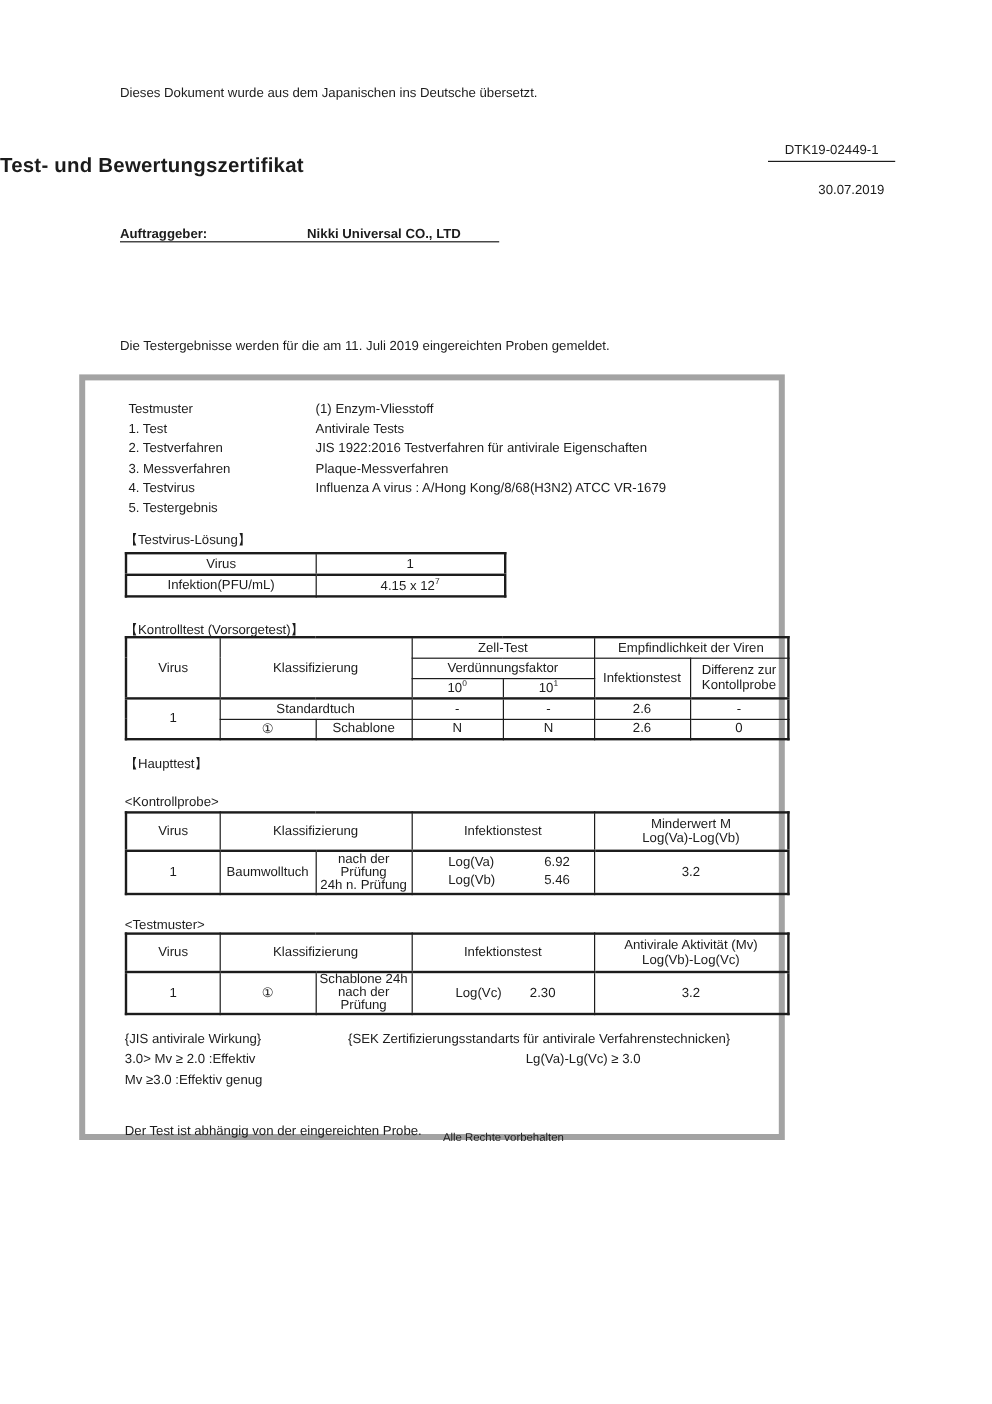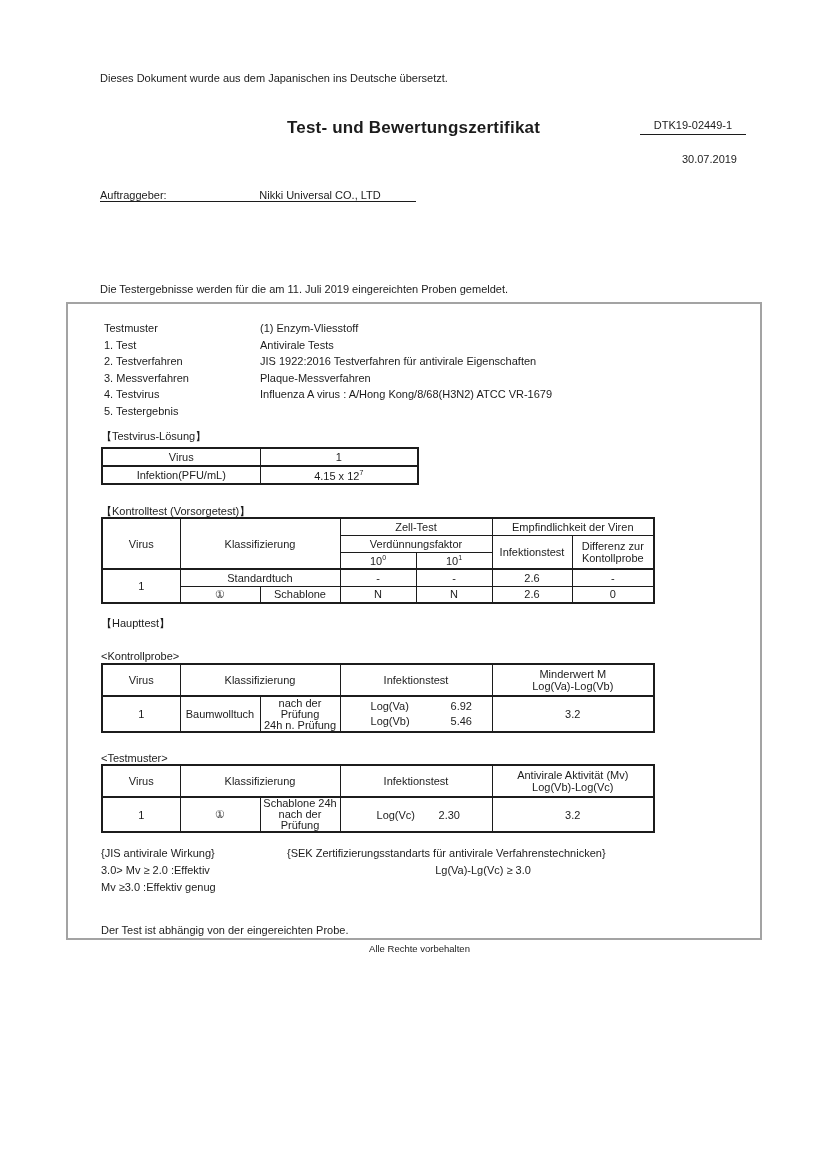--- a/index.html
+++ b/index.html
@@ -4,34 +4,34 @@
 <style>
   * { margin:0; padding:0; box-sizing:border-box; }
   html,body { background:#e8e8e8; }
   .doc {
     position:relative; width:827px; height:1170px; background:#ffffff;
     font-family:"Liberation Sans", sans-serif; color:#1c1c1c; margin:0 auto;
     overflow:hidden;
   }
   .abs { position:absolute; }
   .note { left:100px; top:72px; font-size:11px; }
-  .title { left:0; top:118px; width:827px; text-align:center; font-size:17px; font-weight:bold; letter-spacing:.2px; }
+  .title { left:0; top:128px; width:827px; font-size:17px; font-weight:bold; letter-spacing:.2px; }
   .certnum { left:640px; top:119px; width:106px; text-align:center; font-size:11px; border-bottom:1.5px solid #1c1c1c; padding-bottom:3px; }
   .date { right:90px; top:153px; font-size:11px; }
 
-  .client { left:100px; top:186px; width:316px; font-size:11px; }
+  .client { left:100px; top:186px; width:316px; font-size:11px;font-weight:bold; }
   .crow { display:flex; align-items:flex-end; border-bottom:1.5px solid #1c1c1c; height:16px; }
   .clabel { width:140px; }
   .cvalue { width:160px; text-align:center; }
 
   .issuer { right:90px; top:186px; text-align:right; font-size:11px; line-height:15px; }
 
   .statement { left:100px; top:283px; font-size:11px; }
 
-  .mainbox { left:66px; top:302px; width:696px; height:638px; border:2px solid #a3a3a3; }
+  .mainbox { left:66px; top:312px; width:588px; height:638px; border:5px solid #a3a3a3; }
   .specs { left:36px; top:16px; font-size:11px; line-height:16.5px; }
   .srow { display:flex; }
   .slabel { width:156px; }
 
   .heading { font-size:11px; }
   .hd-vs { left:33px; top:125px; }
   .hd-kt { left:33px; top:200px; }
   .hd-ht { left:33px; top:312px; }
   .lb-kp { left:33px; top:346px; font-size:11px; }
   .lb-tm { left:33px; top:448px; font-size:11px; }

